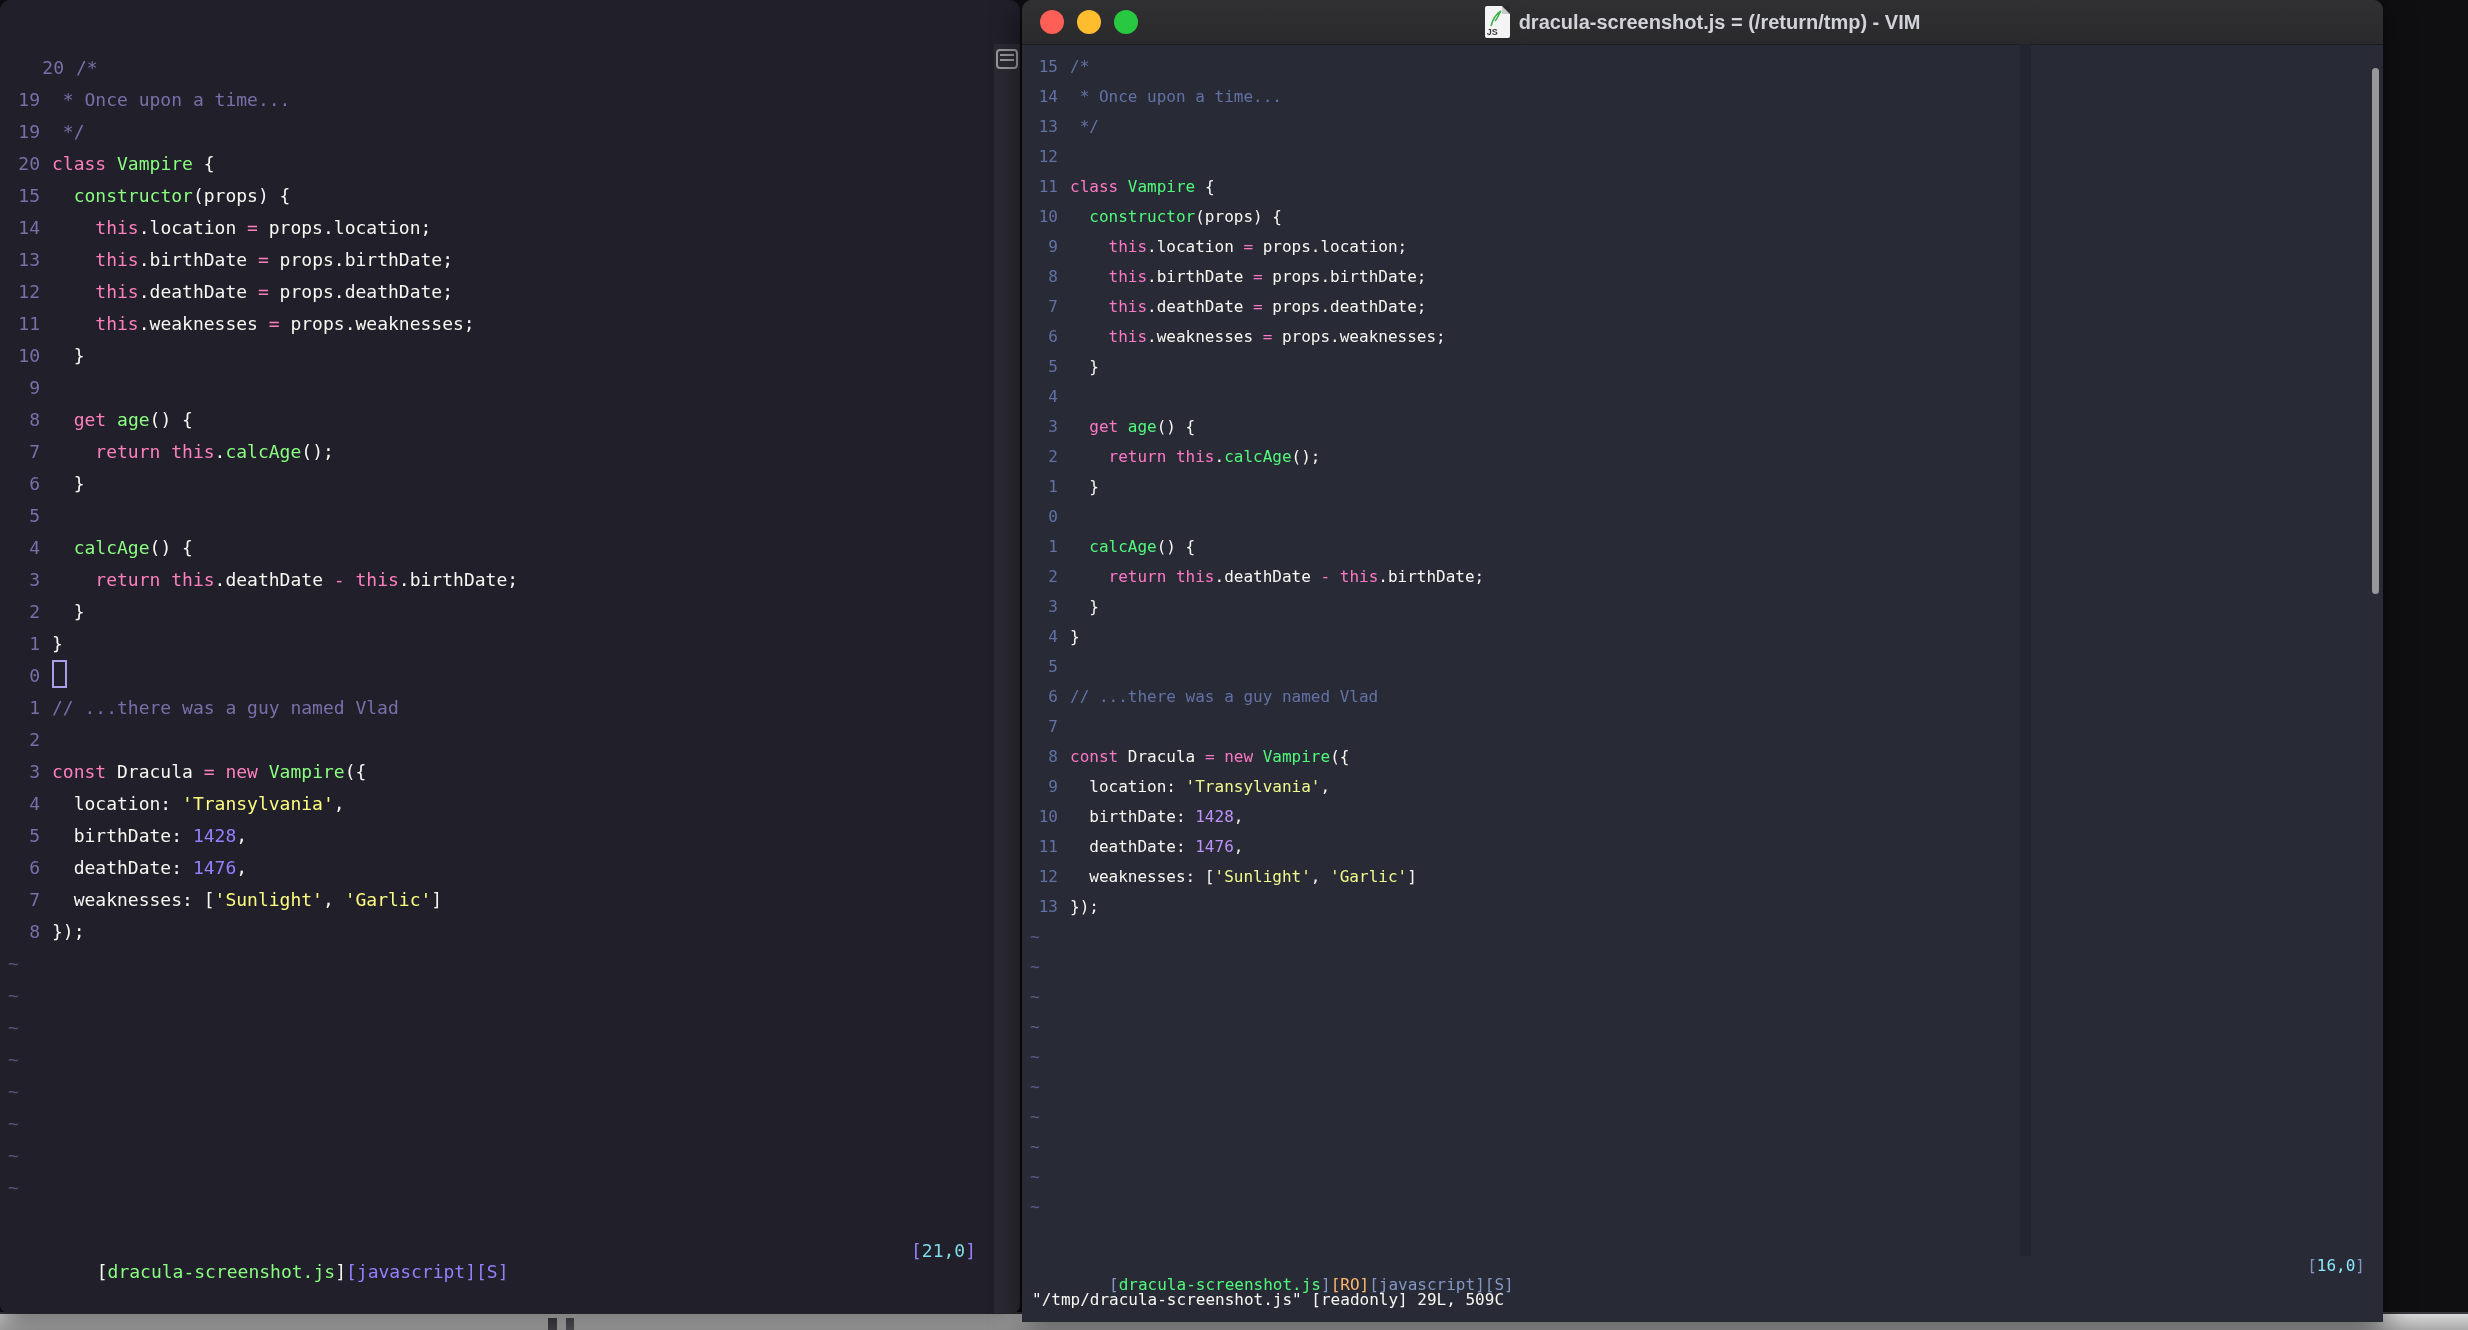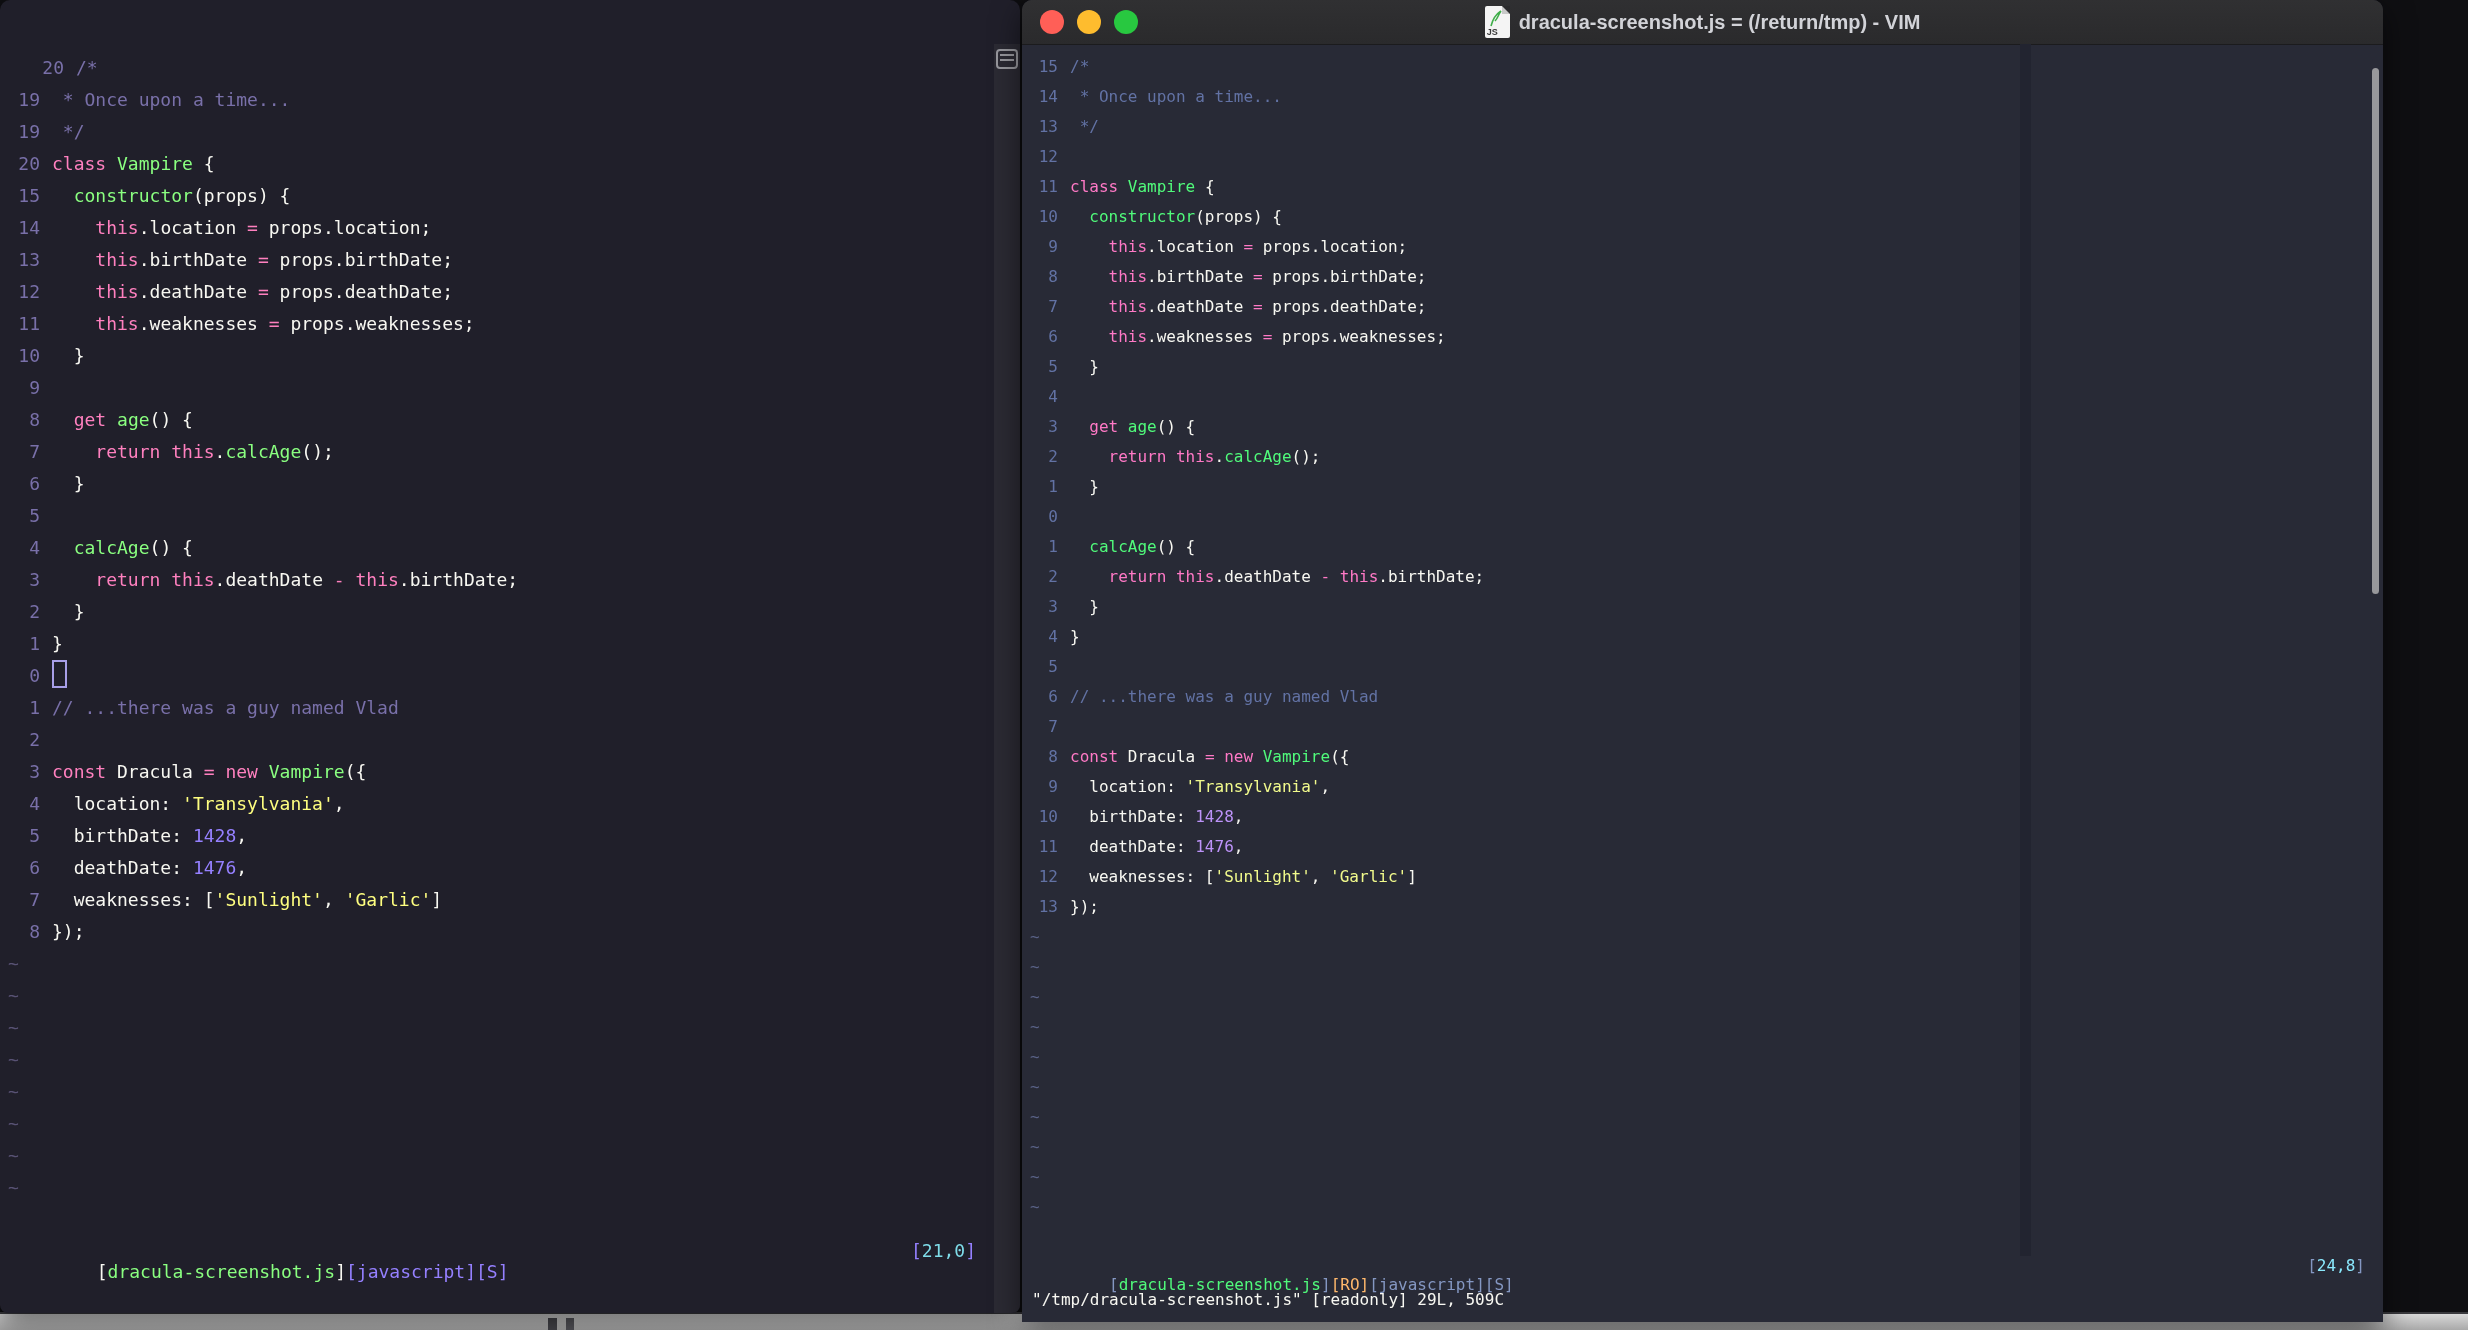--- a/index.html
+++ b/index.html
@@ -183,20 +183,20 @@
           <div class="code-row tilde-row"><span style="color: rgb(90, 98, 135);">~</span></div>
           <div class="code-row tilde-row"><span style="color: rgb(90, 98, 135);">~</span></div>
           <div class="code-row tilde-row"><span style="color: rgb(90, 98, 135);">~</span></div>
           <div class="code-row tilde-row"><span style="color: rgb(90, 98, 135);">~</span></div>
           <div class="code-row tilde-row"><span style="color: rgb(90, 98, 135);">~</span></div>
           <div class="code-row tilde-row"><span style="color: rgb(90, 98, 135);">~</span></div>
           <div class="code-row tilde-row"><span style="color: rgb(90, 98, 135);">~</span></div>
         </div>
       <div class="statusline">
         <span class="status-left"><span style="color: rgb(132, 151, 194);">[</span><span style="color: rgb(80, 250, 123);">dracula-screenshot.js</span><span style="color: rgb(132, 151, 194);">]</span><span style="color: rgb(255, 184, 108);">[RO]</span><span style="color: rgb(132, 151, 194);">[javascript]</span><span style="color: rgb(132, 151, 194);">[S]</span></span>
-        <span class="status-right"><span style="color: rgb(132, 151, 194);">[</span><span style="color: rgb(139, 233, 253);">24,8</span><span style="color: rgb(132, 151, 194);">]</span></span>
+        <span class="status-right"><span style="color: rgb(132, 151, 194);">[</span><span style="color: rgb(139, 233, 253);">16,0</span><span style="color: rgb(132, 151, 194);">]</span></span>
       </div>
       <div class="cmdline">"/tmp/dracula-screenshot.js" [readonly] 29L, 509C</div>
     </div>
     <div class="vscroll-thumb"></div>
   </div>
 
 </div>
 
 </body></html>

